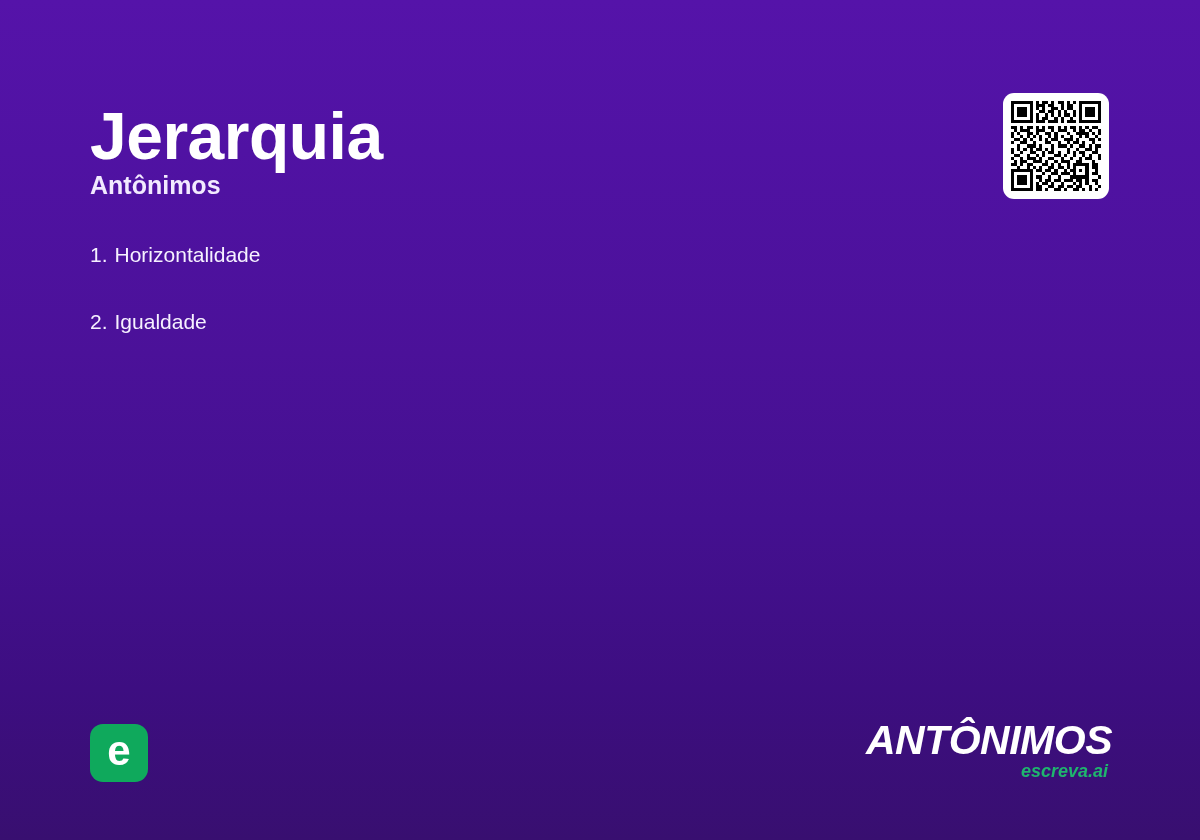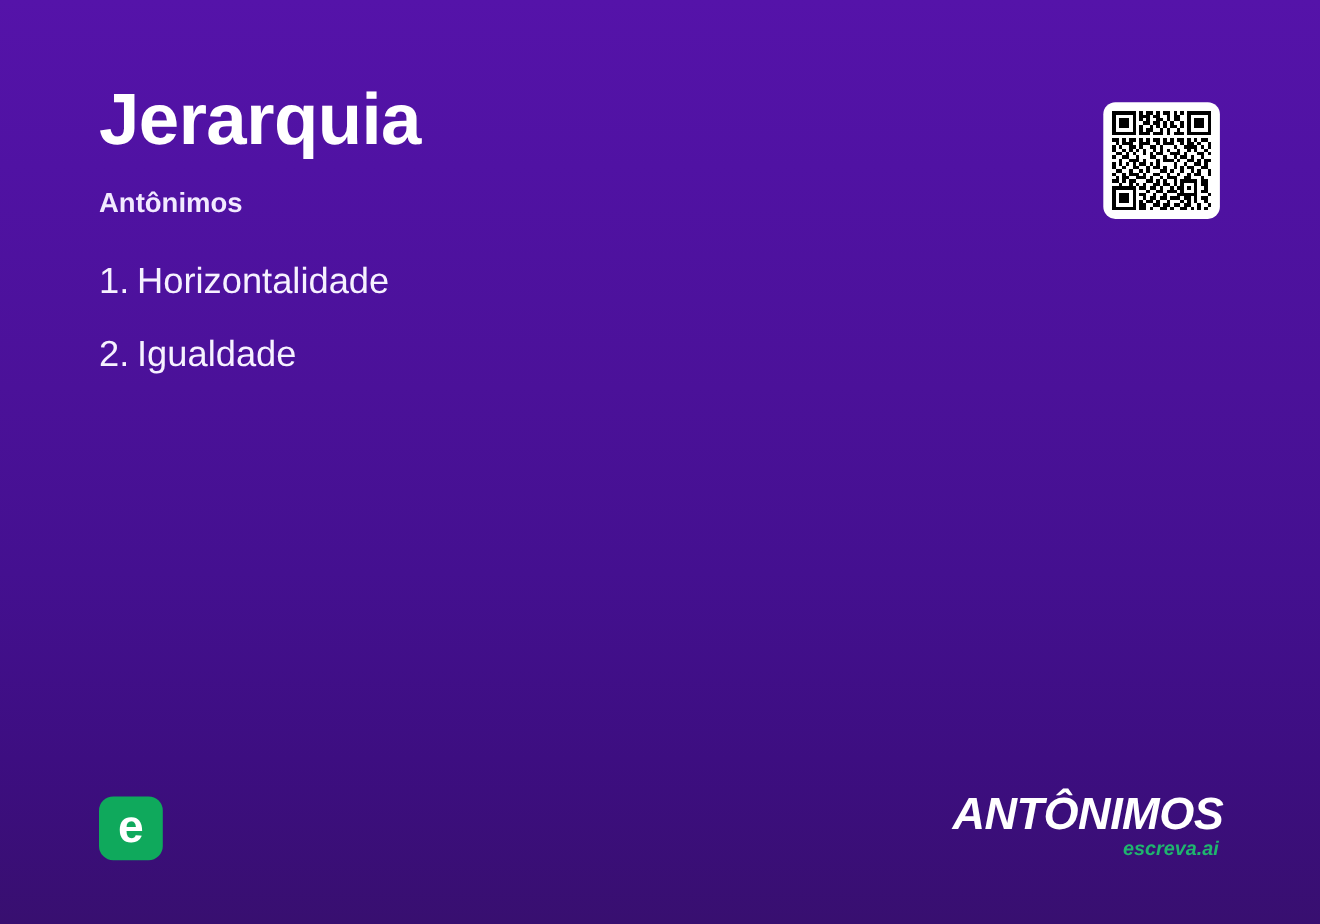--- a/index.html
+++ b/index.html
@@ -25,21 +25,21 @@
                 #441090 62%,
                 #3d0e81 82%,
                 #380f70 100%);
     overflow: hidden;
   }
 
   
   .title {
     position: absolute;
     left: 90px;
-    top: 72px;
+    top: 100px;
     margin: 0;
     font-size: 66px;
     line-height: 72px;
     font-weight: 700;
     letter-spacing: -0.5px;
     color: #ffffff;
     white-space: nowrap;
   }
   .subtitle {
     position: absolute;
@@ -56,21 +56,21 @@
   
   .list {
     position: absolute;
     left: 90px;
     top: 238px;
     margin: 0;
     padding: 0;
     list-style: none;
   }
   .list-item {
-    font-size: 33px;
+    font-size: 21px;
     line-height: 34px;
     font-weight: 400;
     color: #f6f1ff;
     margin-bottom: 33px;
     white-space: nowrap;
   }
   .item-index {
     display: inline-block;
     margin-right: 7px;
   }

